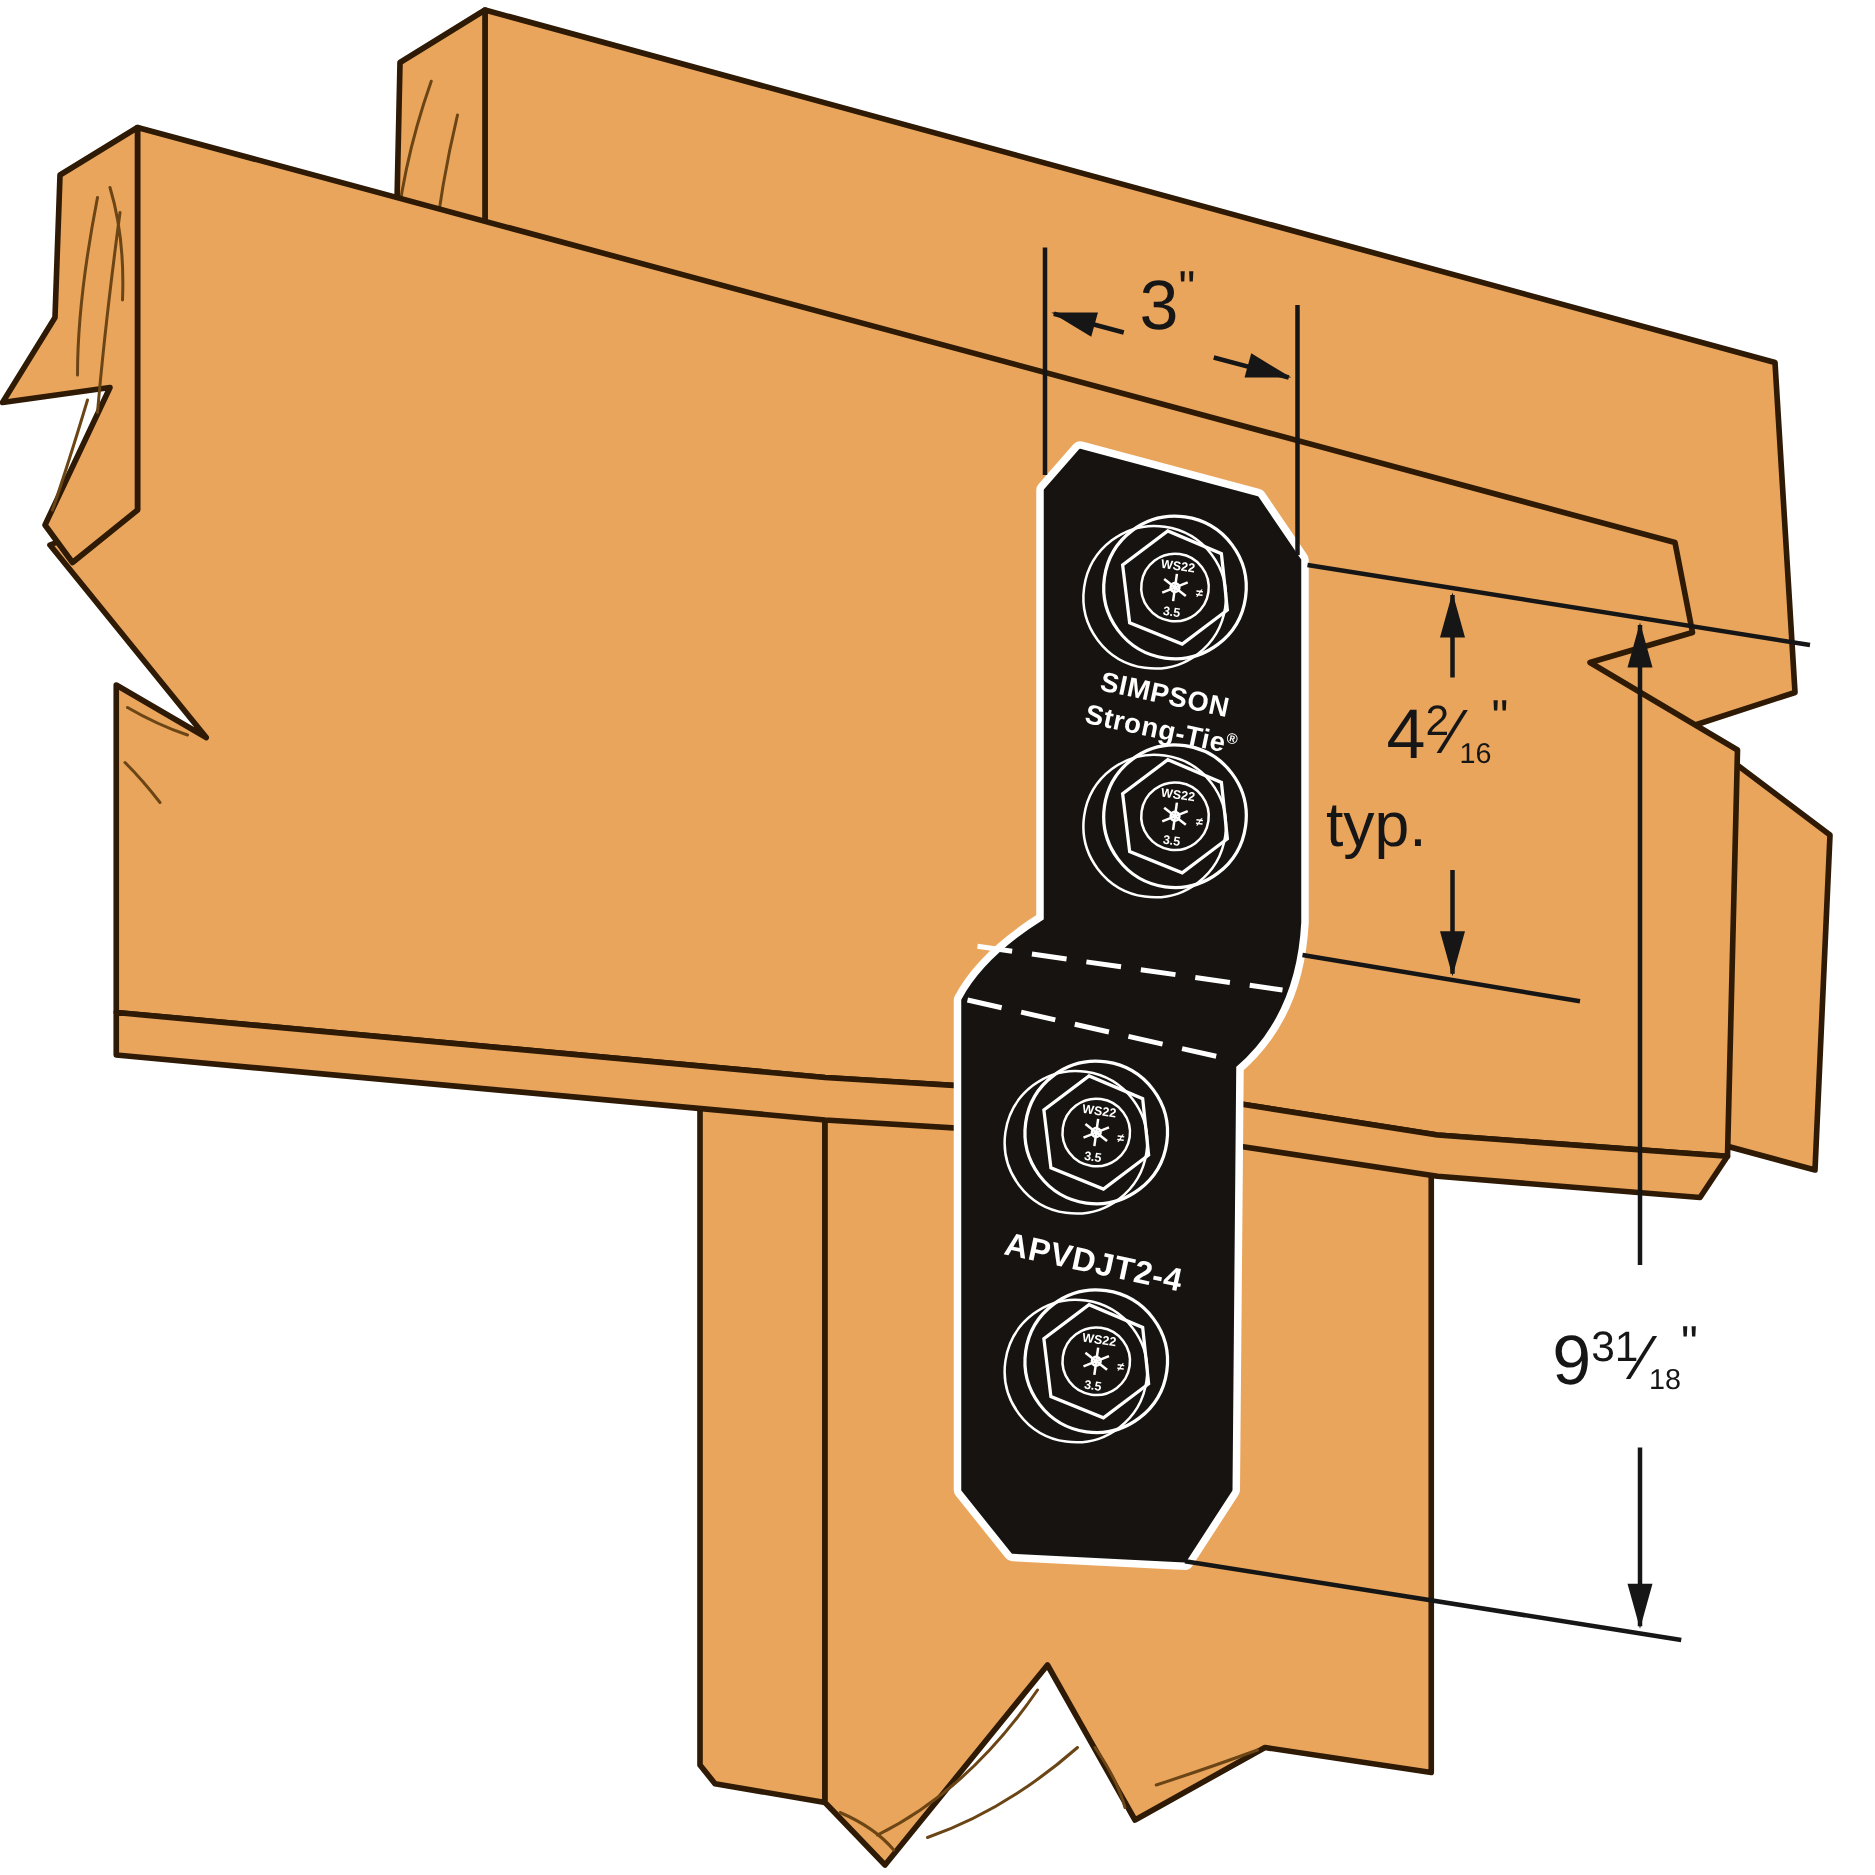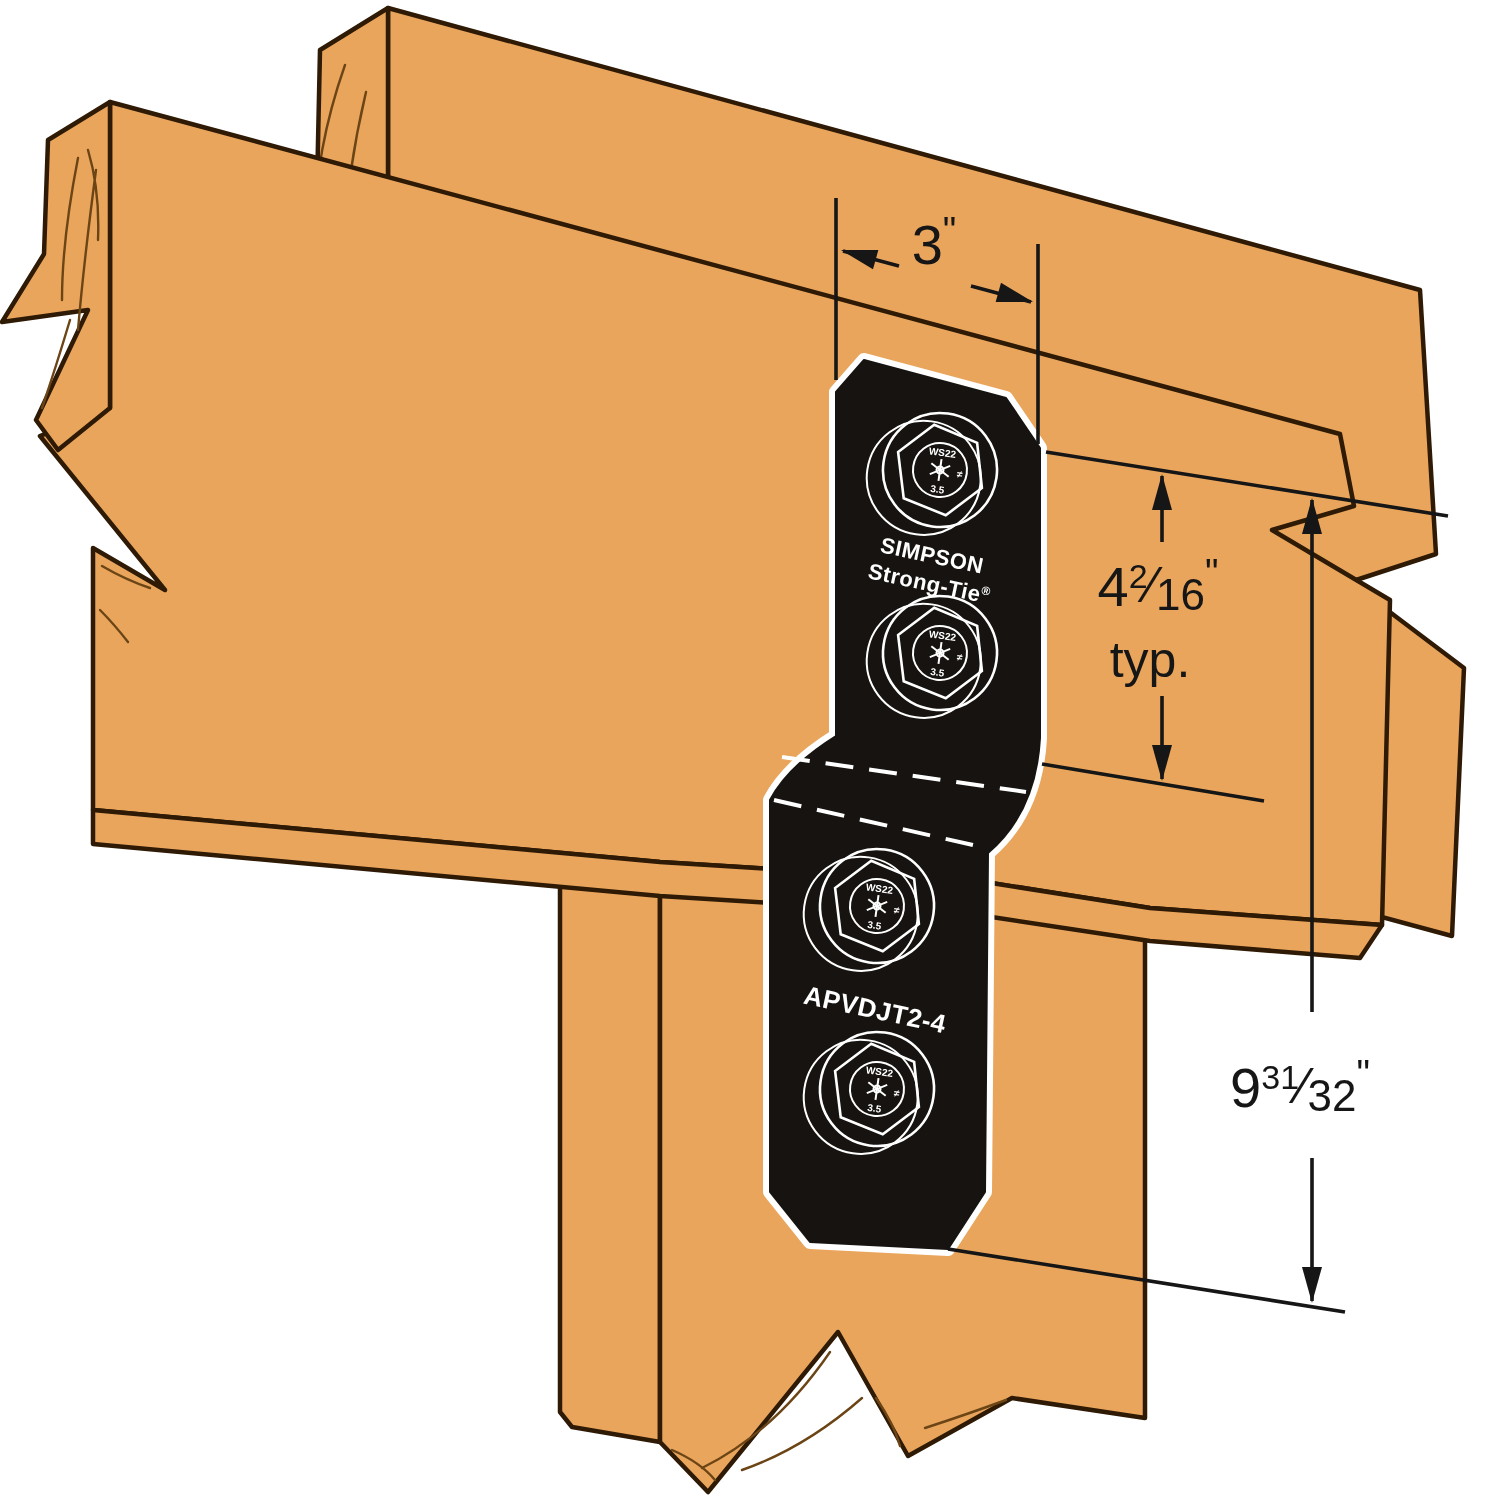--- a/index.html
+++ b/index.html
@@ -18,21 +18,21 @@
   .scr{fill:none;stroke:var(--bracket_outline);stroke-width:2.6;}
   .scrthin{fill:none;stroke:var(--bracket_outline);stroke-width:2;}
   .scrtext{fill:var(--bracket_outline);font-family:"Liberation Sans",sans-serif;font-size:10px;
            font-weight:700;text-anchor:middle;}
   .dimline{fill:none;stroke:var(--dimension);stroke-width:3.6;}
   .dimarrow{fill:var(--dimension);stroke:none;}
   .dim-label{position:absolute;color:var(--dimension);font-size:56px;line-height:1;
              transform:translate(-50%,-50%);white-space:nowrap;}
   .fr-num{font-size:34px;vertical-align:18px;}
   .fr-slash{font-size:50px;vertical-align:4px;}
-  .fr-den{font-size:44px;vertical-align:-4px;margin-top:40px;}
+  .fr-den{font-size:23px;vertical-align:-4px;margin-top:40px;}
   .inch{font-size:38px;vertical-align:20px;}
   .typ{font-size:50px;}
   .bracket-label{position:absolute;color:#fff;font-weight:700;white-space:nowrap;
                  transform:translate(-50%,-50%) rotate(12deg);}
   .brand{font-size:22px;letter-spacing:0.5px;}
   .model{font-size:26px;letter-spacing:0.5px;}
   .reg{font-size:12px;vertical-align:8px;}
 </style>
 </head>
 <body>
@@ -124,26 +124,26 @@
     </g>
   </svg>
 
   <div class="dim-label" style="left:934px;top:242px;">
     <span>3</span><span class="inch">"</span>
   </div>
 
   <div class="dim-label" style="left:1158px;top:585px;">
     <span>4</span><span class="fr-num">2</span><span class="fr-slash">⁄</span><span class="fr-den">16</span><span class="inch">"</span>
   </div>
-  <div class="dim-label typ" style="left:1150px;top:660px;">
+  <div class="dim-label typ" style="left:1101px;top:660px;">
     <span class="typ">typ.</span>
   </div>
 
   <div class="dim-label" style="left:1300px;top:1086px;">
-    <span>9</span><span class="fr-num">31</span><span class="fr-slash">⁄</span><span class="fr-den">32</span><span class="inch">"</span>
+    <span>9</span><span class="fr-num">31</span><span class="fr-slash">⁄</span><span class="fr-den">18</span><span class="inch">"</span>
   </div>
 
   <div class="bracket-label brand" style="left:932px;top:556px;">
     <span>SIMPSON</span>
   </div>
   <div class="bracket-label brand" style="left:929px;top:584px;">
     <span>Strong-Tie</span><span class="reg">®</span>
   </div>
   <div class="bracket-label model" style="left:875px;top:1010px;">
     <span>APVDJT2-4</span>

